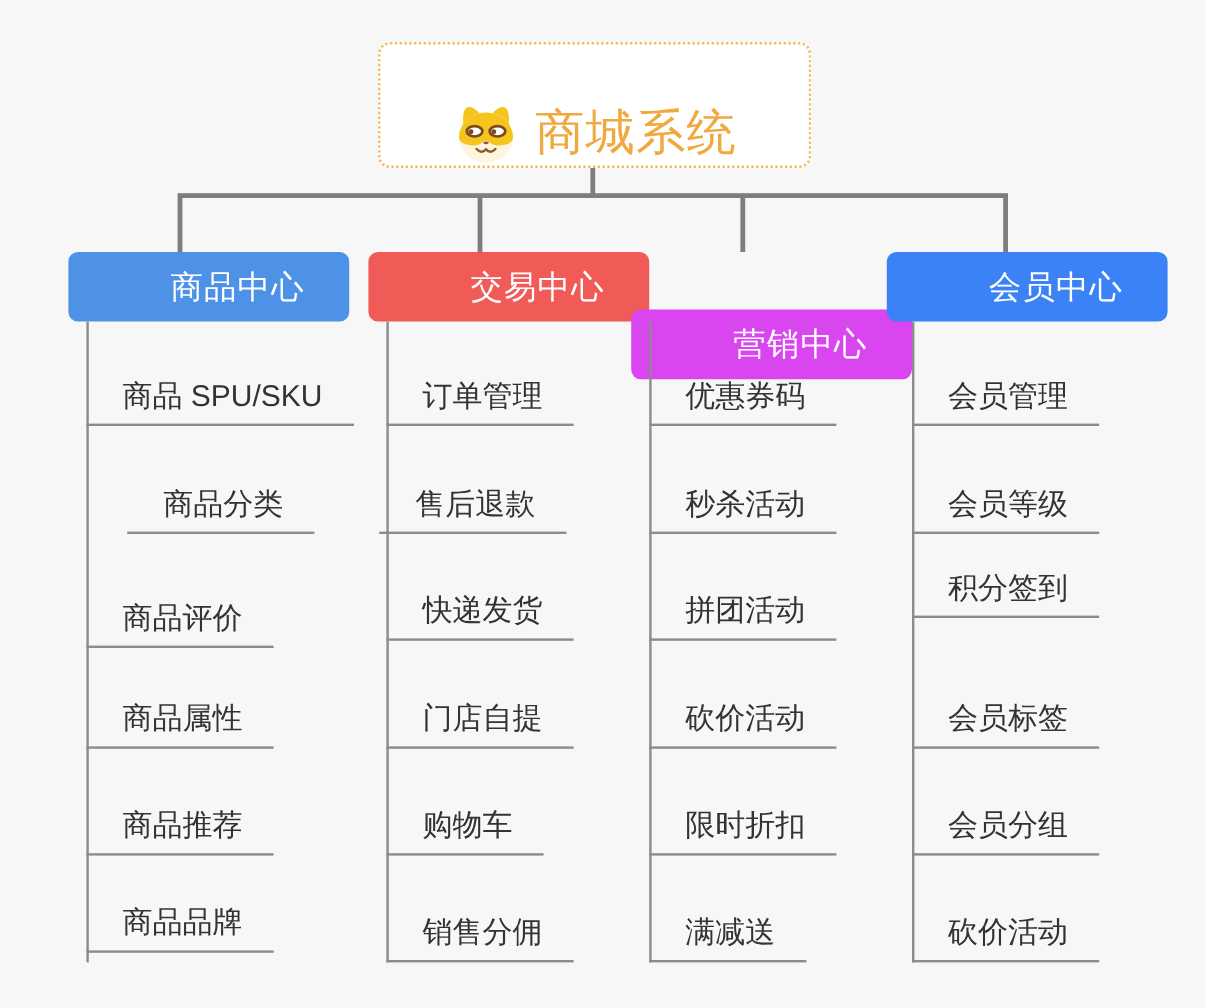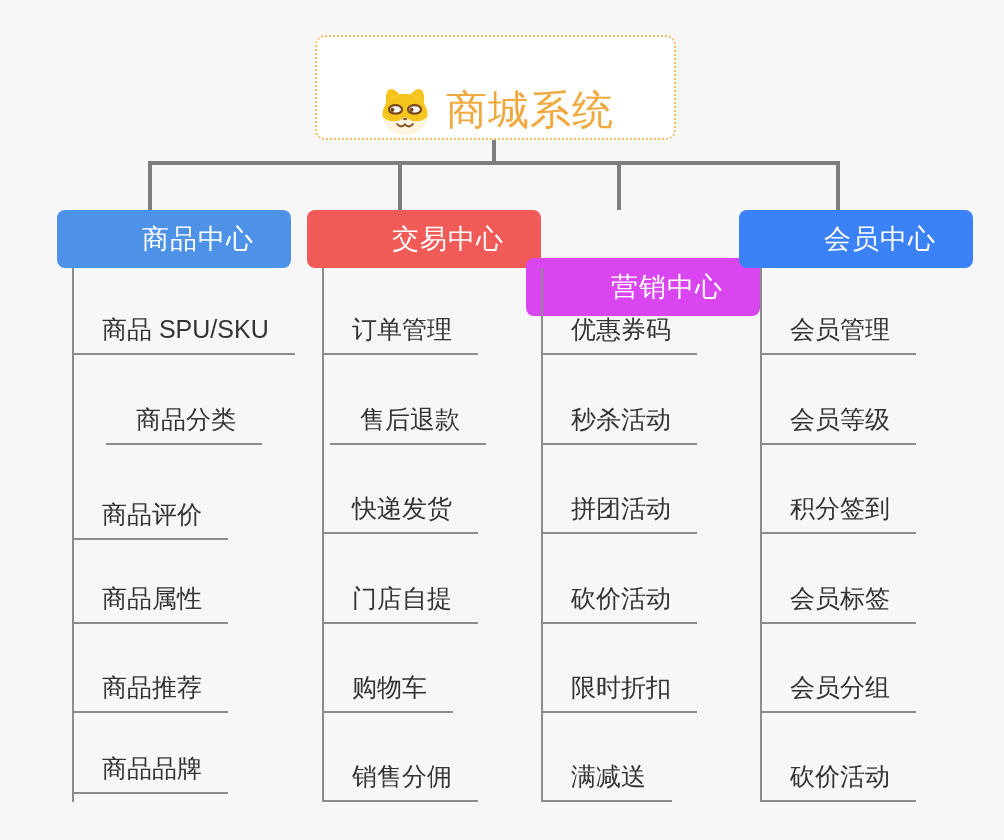--- a/index.html
+++ b/index.html
@@ -126,36 +126,36 @@
     <div class="leaf" style="left: 72px; top: 309px;">商品 SPU/SKU</div>
     <div class="leaf" style="left: 72px; top: 399px; margin-left: 34px;">商品分类</div>
     <div class="leaf" style="left: 72px; top: 494px;">商品评价</div>
     <div class="leaf" style="left: 72px; top: 578px;">商品属性</div>
     <div class="leaf" style="left: 72px; top: 667px;">商品推荐</div>
     <div class="leaf" style="left: 72px; top: 748px;">商品品牌</div>
     <div class="connector branch-drop" style="left: 398px;"></div>
     <div class="branch-header" style="left: 307px; background: rgb(240, 91, 88);">交易中心</div>
     <div class="trunk" style="left: 322px;"></div>
     <div class="leaf" style="left: 322px; top: 309px;">订单管理</div>
-    <div class="leaf" style="left: 330px; top: 399px;">售后退款</div>
+    <div class="leaf" style="left: 316px; top: 399px;">售后退款</div>
     <div class="leaf" style="left: 322px; top: 488px;">快递发货</div>
     <div class="leaf" style="left: 322px; top: 578px;">门店自提</div>
     <div class="leaf" style="left: 322px; top: 667px;">购物车</div>
     <div class="leaf" style="left: 322px; top: 756px;">销售分佣</div>
     <div class="connector branch-drop" style="left: 617px;"></div>
     <div class="branch-header" style="left: 526px; background: #d946ef; margin-top: 48px;">营销中心</div>
     <div class="trunk" style="left: 541px;"></div>
     <div class="leaf" style="left: 541px; top: 309px;">优惠券码</div>
     <div class="leaf" style="left: 541px; top: 399px;">秒杀活动</div>
     <div class="leaf" style="left: 541px; top: 488px;">拼团活动</div>
     <div class="leaf" style="left: 541px; top: 578px;">砍价活动</div>
     <div class="leaf" style="left: 541px; top: 667px;">限时折扣</div>
     <div class="leaf" style="left: 541px; top: 756px;">满减送</div>
     <div class="connector branch-drop" style="left: 836px;"></div>
     <div class="branch-header" style="left: 739px; background: #3b82f6;">会员中心</div>
     <div class="trunk" style="left: 760px;"></div>
     <div class="leaf" style="left: 760px; top: 309px;">会员管理</div>
     <div class="leaf" style="left: 760px; top: 399px;">会员等级</div>
-    <div class="leaf" style="left: 760px; top: 488px;">积分签到</div>
+    <div class="leaf" style="left: 760px; top: 469px;">积分签到</div>
     <div class="leaf" style="left: 760px; top: 578px;">会员标签</div>
     <div class="leaf" style="left: 760px; top: 667px;">会员分组</div>
     <div class="leaf" style="left: 760px; top: 756px;">砍价活动</div>
   </div>
 
 </body></html>

